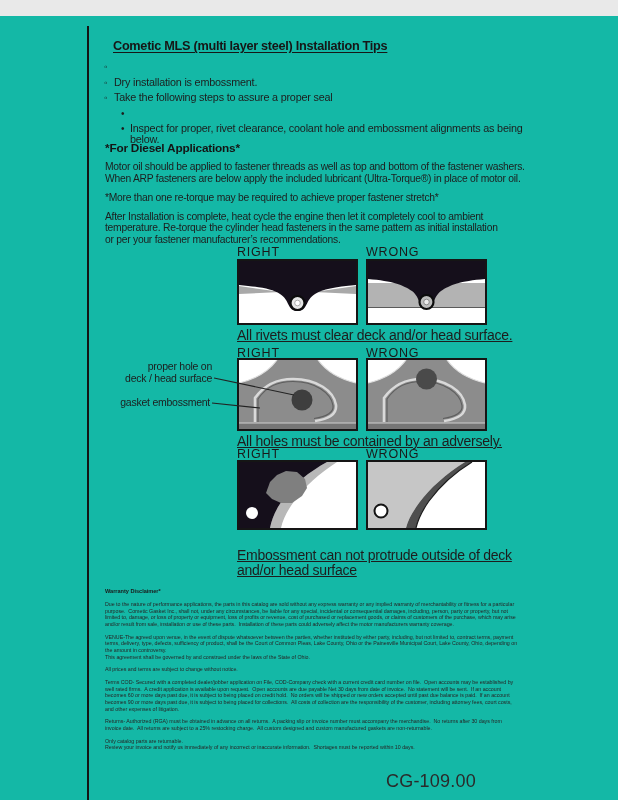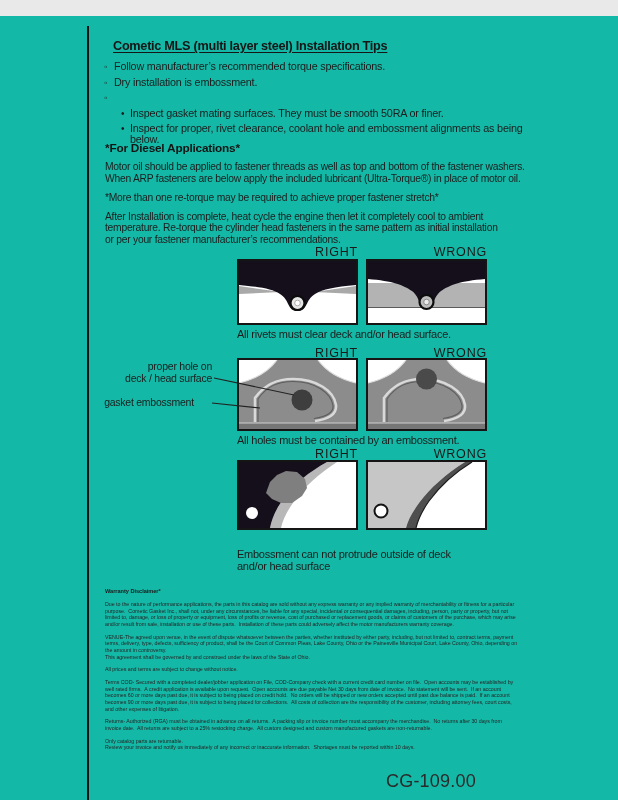--- a/index.html
+++ b/index.html
@@ -20,24 +20,24 @@
   .tips { position:absolute; left:104px; top:45px; width:432px; font-size:10.8px; letter-spacing:-0.2px; color:#1d1d1d; }
   .tip { display:flex; margin-bottom:4.6px; line-height:11px; }
   .tip .marker { width:10px; flex:0 0 10px; font-size:10px; }
   .tip.sub { padding-left:17px; }
   .tip.sub .marker { width:9px; flex:0 0 9px; }
 
   .diesel { position:absolute; left:105px; top:126px; width:424px; font-size:10.3px; letter-spacing:-0.25px; line-height:1.14; color:#1d1d1d; }
   .diesel h2 { font-size:11.8px; letter-spacing:-0.2px; margin:0 0 6px 0; color:#141414; }
   .diesel p { margin:0 0 7px 0; white-space:pre-wrap; }
 
-  .dg-label { position:absolute; width:121px; text-align:right; font-size:12.5px; letter-spacing:0.8px; color:#1a1a1a; }
+  .dg-label { position:absolute; width:121px; text-align:left; font-size:12.5px; letter-spacing:0.8px; color:#1a1a1a; }
   .box { position:absolute; width:121px; border:2px solid #151515; box-sizing:border-box; background:#fff; }
   .box svg { display:block; width:100%; height:100%; }
-  .dg-caption { position:absolute; left:237px; font-size:11px; letter-spacing:-0.25px; line-height:1.1; color:#1d1d1d; white-space:pre-wrap; }
+  .dg-caption { position:absolute; left:237px; font-size:14px; letter-spacing:-0.25px; line-height:1.1; color:#1d1d1d; white-space:pre-wrap;text-decoration:underline; }
 
   .ann { position:absolute; text-align:right; font-size:10.5px; letter-spacing:-0.25px; line-height:1.13; color:#1d1d1d; white-space:pre-wrap; }
   .leader-overlay { position:absolute; left:0; top:0; width:618px; height:800px; pointer-events:none; }
 
   .fine-print { position:absolute; left:105px; top:572px; width:414px; font-size:5.3px; line-height:1.26; letter-spacing:-0.02px; color:#262626; }
   .fine-print h3 { font-size:5.6px; margin:0 0 6px 0; color:#1a1a1a; }
   .fine-print p { margin:0 0 6px 0; white-space:pre-wrap; }
 
   .part-number { position:absolute; left:386px; top:755px; font-size:18px; letter-spacing:0.2px; color:#2a2a2a; }
 </style>
@@ -45,32 +45,31 @@
 <body>
 
 <div class="page">
   <div class="scan-line"></div>
 
   <div class="doc-title">Cometic MLS (multi layer steel) Installation Tips</div>
 
   <div class="tips">
     <div class="tip">
       <span class="marker">◦</span>
-      <span>Follow manufacturer’s recommended torque specifications.</span>
     </div>
     <div class="tip">
       <span class="marker">◦</span>
       <span>Dry installation is embossment.</span>
     </div>
     <div class="tip">
       <span class="marker">◦</span>
+      <span>Take the following steps to assure a proper seal</span>
     </div>
     <div class="tip sub">
       <span class="marker">•</span>
-      <span>Inspect gasket mating surfaces.  They must be smooth 50RA or finer.</span>
     </div>
     <div class="tip sub">
       <span class="marker">•</span>
       <span>Inspect for proper, rivet clearance, coolant hole and embossment alignments as being below.</span>
     </div>
   </div>
 
   <div class="diesel">
     <h2>*For Diesel Applications*</h2>
     <p>Motor oil should be applied to fastener threads as well as top and bottom of the fastener washers.
@@ -100,21 +99,21 @@
       <circle cx="58.5" cy="41" r="7" fill="#bdbdbd" stroke="#0c0c0c" stroke-width="2.2"></circle>
       <circle cx="58.5" cy="41" r="2.8" fill="#ececec" stroke="#777777" stroke-width="0.8"></circle>
     </svg>
   </div>
   <div class="dg-caption" style="top:312px;">All rivets must clear deck and/or head surface.</div>
 
   <div class="dg-label" style="left:237px; top:330px;">RIGHT</div>
   <div class="dg-label" style="left:366px; top:330px;">WRONG</div>
   <div class="ann" style="left:88px; top:345px; width:124px;">proper hole on
 deck / head surface</div>
-  <div class="ann" style="left:88px; top:381px; width:122px;text-align:center;">gasket embossment</div>
+  <div class="ann" style="left:88px; top:381px; width:122px;">gasket embossment</div>
   <div class="box" style="left:237px; top:342px; height:73px;">
     <svg viewBox="0 0 117 69" preserveAspectRatio="none">
       <rect width="117" height="69" fill="#8c8c8c"></rect>
       <path d="M0,0 H38 C30,11 17,19 0,23 Z" fill="#ffffff"></path>
       <path d="M79,0 H117 V23 C100,19 87,11 79,0 Z" fill="#ffffff"></path>
       <path d="M38,0 C30,11 17,19 0,23" fill="none" stroke="#dedede" stroke-width="1.2"></path>
       <path d="M79,0 C87,11 100,19 117,23" fill="none" stroke="#dedede" stroke-width="1.2"></path>
       <path d="M16,62 V38 C26,24 38,19 54,19 C78,19 95,31 97,45 C98,54 90,59 76,61" fill="none" stroke="#d9d9d9" stroke-width="2.6"></path>
       <path d="M19,62 V39 C28,26 39,21.5 54,21.5 C76,21.5 92,33 94,45.5 C95,52.5 88,56.5 75,58.5" fill="none" stroke="#5e5e5e" stroke-width="1.1"></path>
       <circle cx="63" cy="40" r="10.5" fill="#3e3e3e"></circle>
@@ -129,21 +128,21 @@
       <path d="M79,0 H117 V23 C100,19 87,11 79,0 Z" fill="#ffffff"></path>
       <path d="M38,0 C30,11 17,19 0,23" fill="none" stroke="#dedede" stroke-width="1.2"></path>
       <path d="M79,0 C87,11 100,19 117,23" fill="none" stroke="#dedede" stroke-width="1.2"></path>
       <path d="M16,62 V38 C26,24 38,19 54,19 C78,19 95,31 97,45 C98,54 90,59 76,61" fill="none" stroke="#d9d9d9" stroke-width="2.6"></path>
       <path d="M19,62 V39 C28,26 39,21.5 54,21.5 C76,21.5 92,33 94,45.5 C95,52.5 88,56.5 75,58.5" fill="none" stroke="#5e5e5e" stroke-width="1.1"></path>
       <circle cx="58.5" cy="19" r="10.5" fill="#4a4a4a"></circle>
       <rect y="63" width="117" height="6" fill="#767676"></rect>
       <path d="M0,63 H117" stroke="#cfcfcf" stroke-width="1"></path>
     </svg>
   </div>
-  <div class="dg-caption" style="top:418px;">All holes must be contained by an embossment.</div>
+  <div class="dg-caption" style="top:418px;">All holes must be contained by an adversely.</div>
 
   <div class="dg-label" style="left:237px; top:431px;">RIGHT</div>
   <div class="dg-label" style="left:366px; top:431px;">WRONG</div>
   <div class="box" style="left:237px; top:444px; height:70px;">
     <svg viewBox="0 0 117 66" preserveAspectRatio="none">
       <path d="M88,0 H98 C80,12 66,24 56,38 C48,49 44,57 42,66 H31 C33,56 37,47 45,36 C55,22 70,10 88,0 Z" fill="#b8b8b8"></path>
       <path d="M0,0 H88 C70,10 55,22 45,36 C37,47 33,56 31,66 H0 Z" fill="#150f1b"></path>
       <path d="M27,31 L31,20 L38,13 L47,9 L58,10 L66,17 L68,26 L63,34 L53,41 L42,41 L33,37 Z" fill="#7f7f7f"></path>
       <circle cx="13" cy="51" r="6" fill="#ffffff"></circle>
     </svg>

